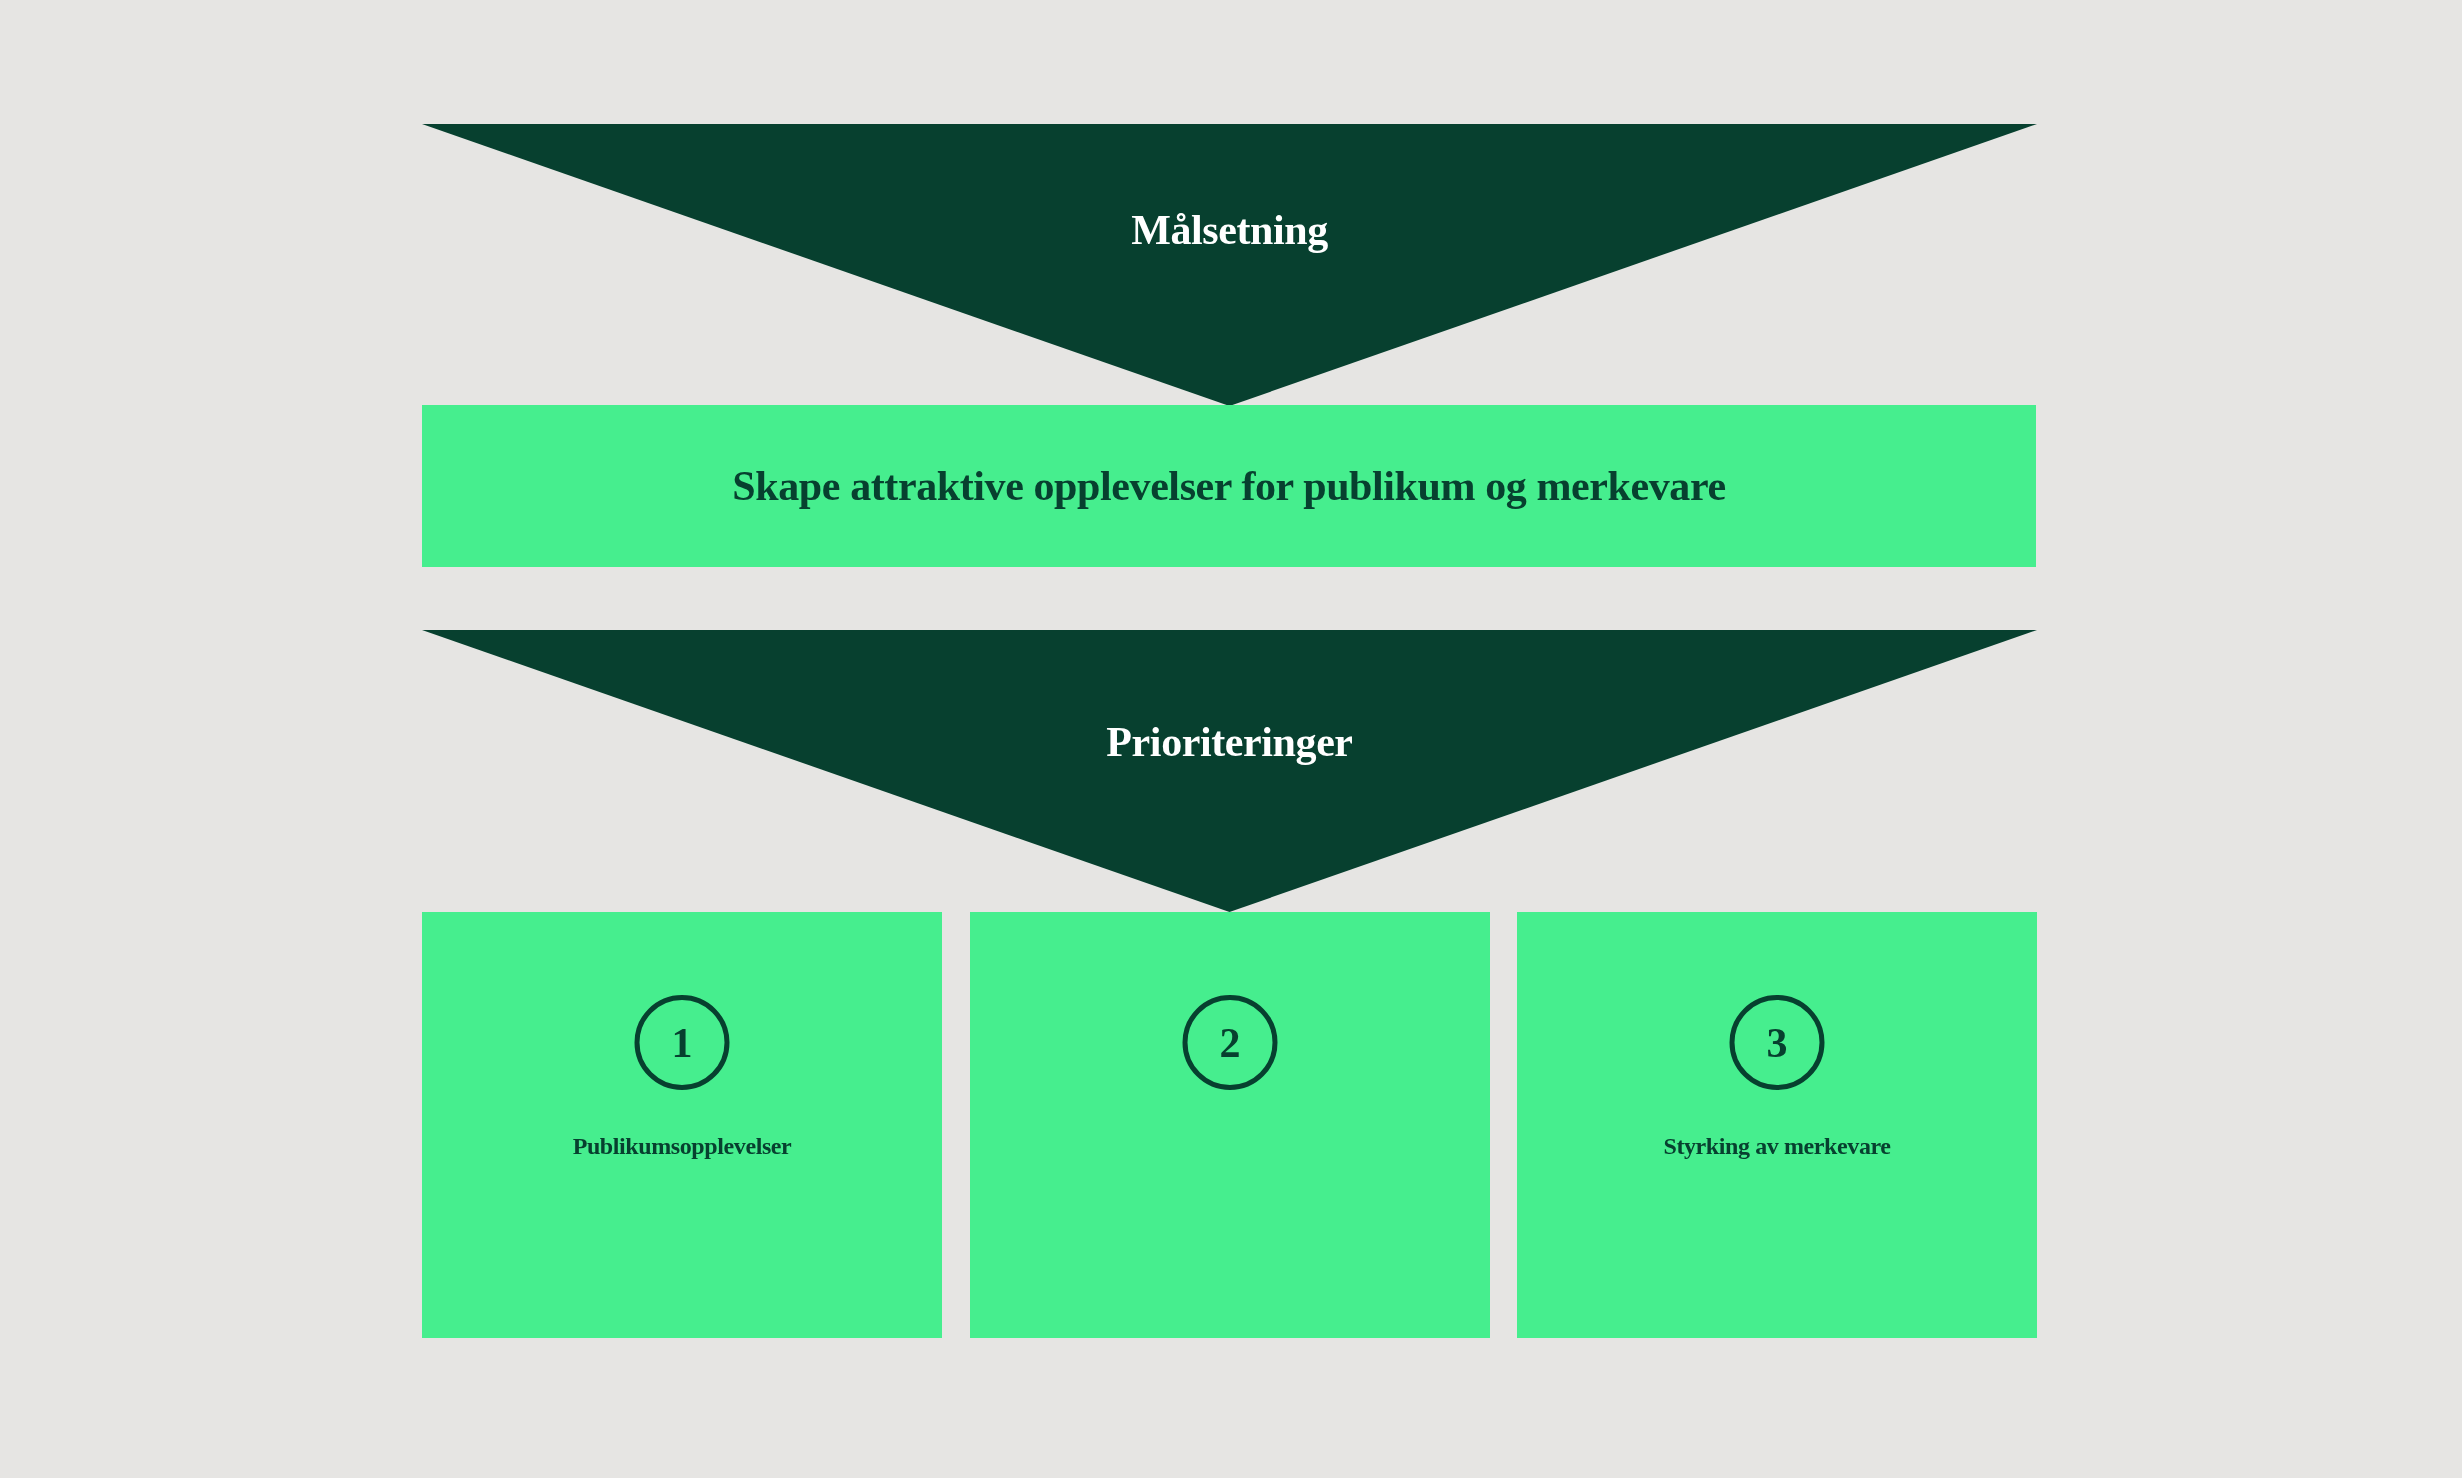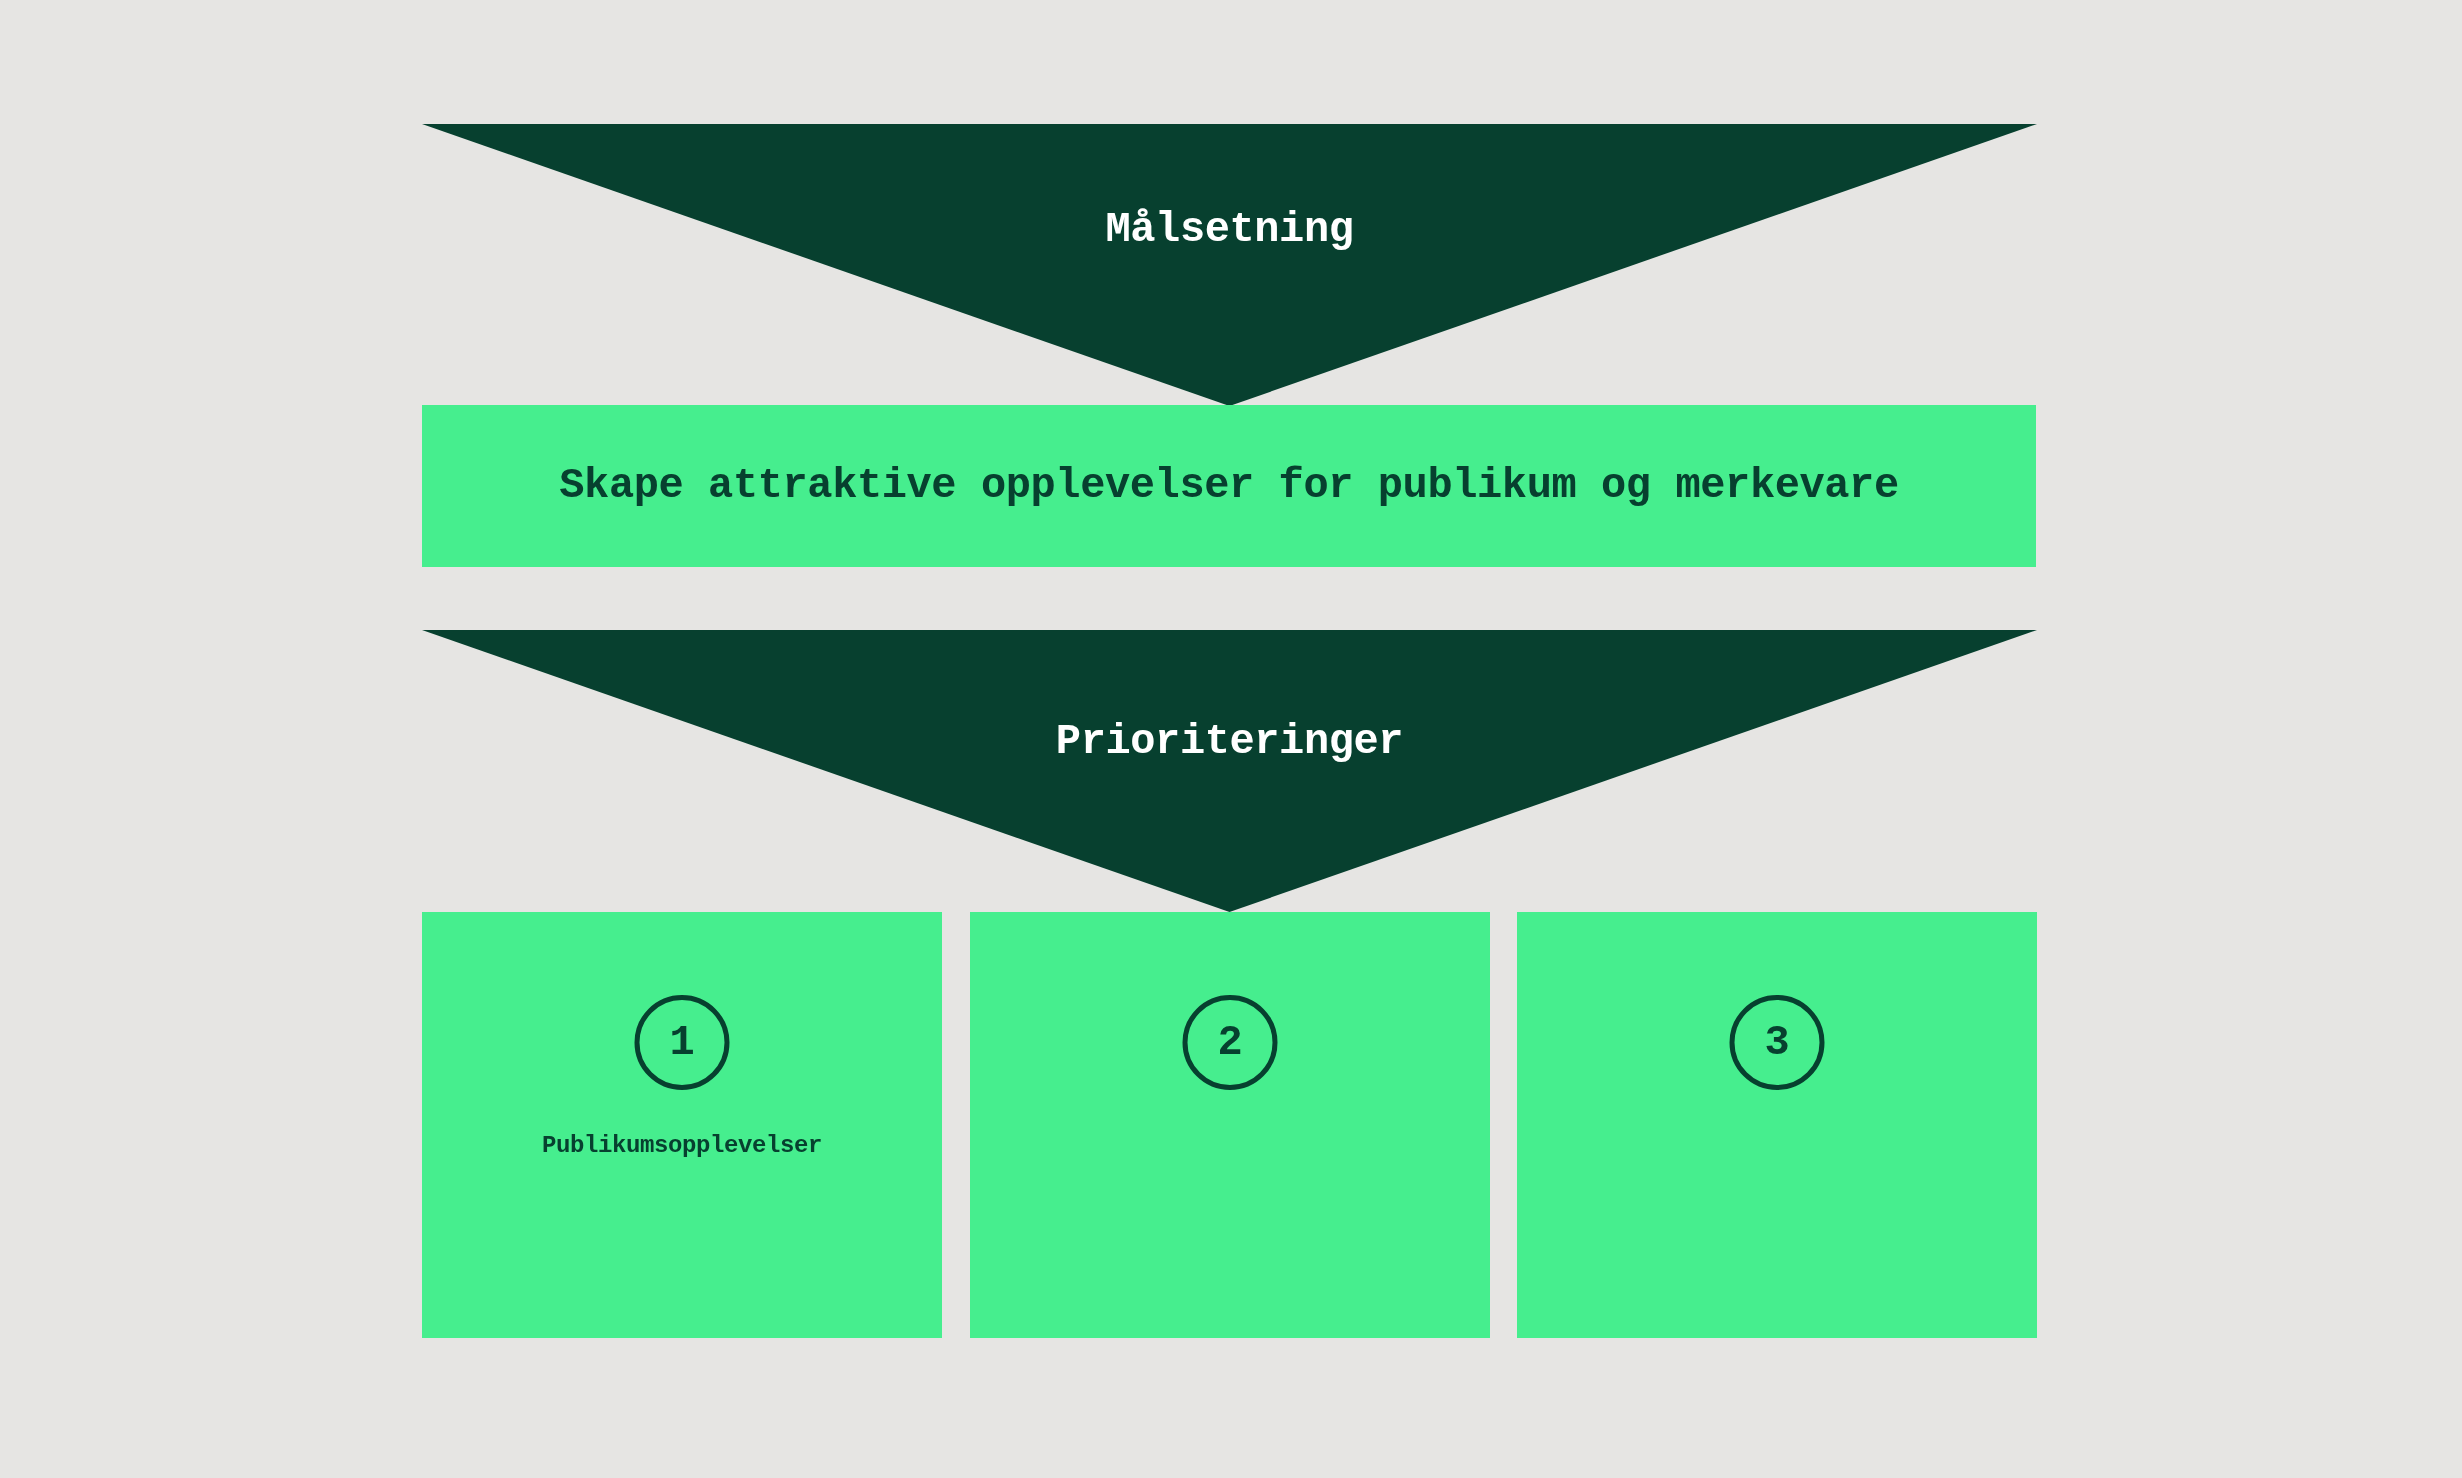--- a/index.html
+++ b/index.html
@@ -6,21 +6,21 @@
     margin: 0;
     padding: 0;
     background: #e6e5e3;
   }
   .canvas {
     position: relative;
     width: 2206px;
     height: 1479px;
     background: #e6e5e3;
     overflow: hidden;
-    font-family: Liberation Mono, monospace;
+    font-family: Liberation Serif, serif;
     font-weight: bold;
   }
   
   .funnel-arrow {
     position: absolute;
     left: 422px;
     width: 1615px;
     height: 282px;
     background: #07402f;
     clip-path: polygon(0 0, 100% 0, 50% 100%);
@@ -133,16 +133,19 @@
   <div class="prio-box b2">
     <div class="num-circle">
       <span>2</span>
     </div>
   </div>
 
   <div class="prio-box b3">
     <div class="num-circle">
       <span>3</span>
     </div>
+    <div class="prio-label">
+      <span class="inner">Styrking av merkevare</span>
+    </div>
   </div>
 
 </div>
 
 
 </body></html>

